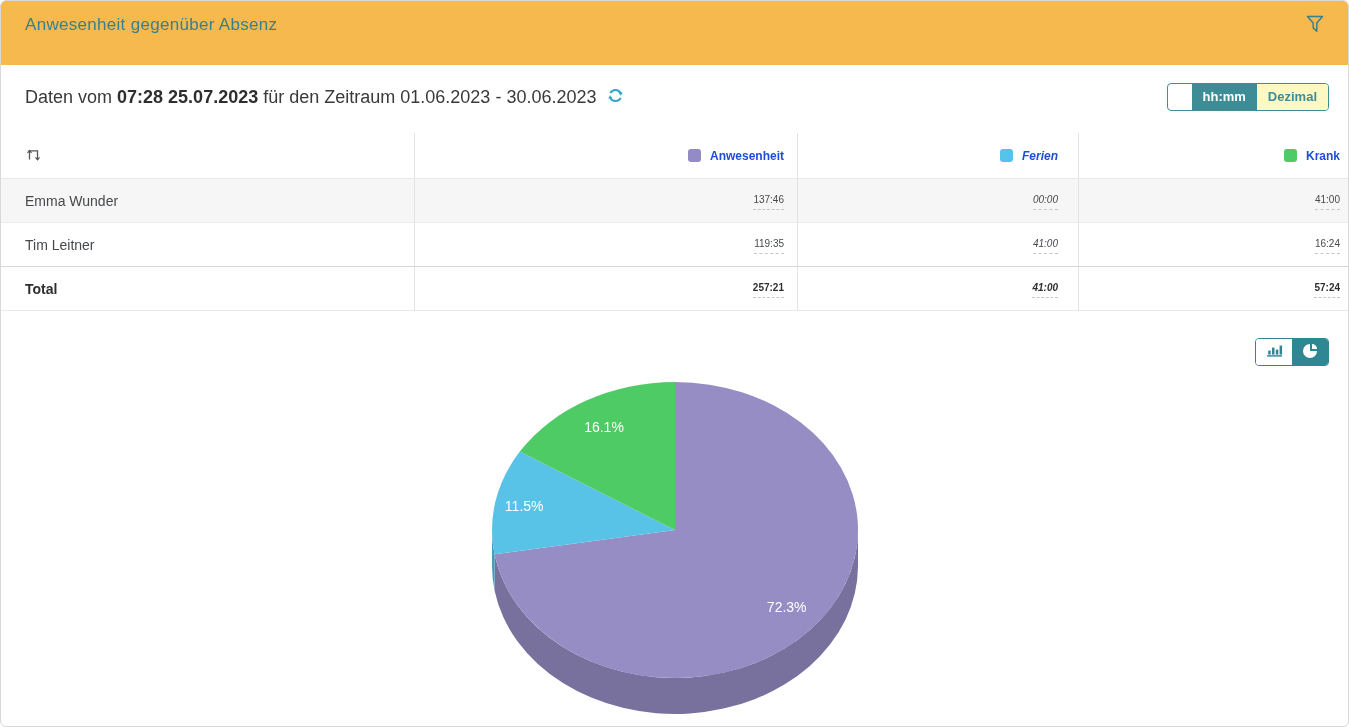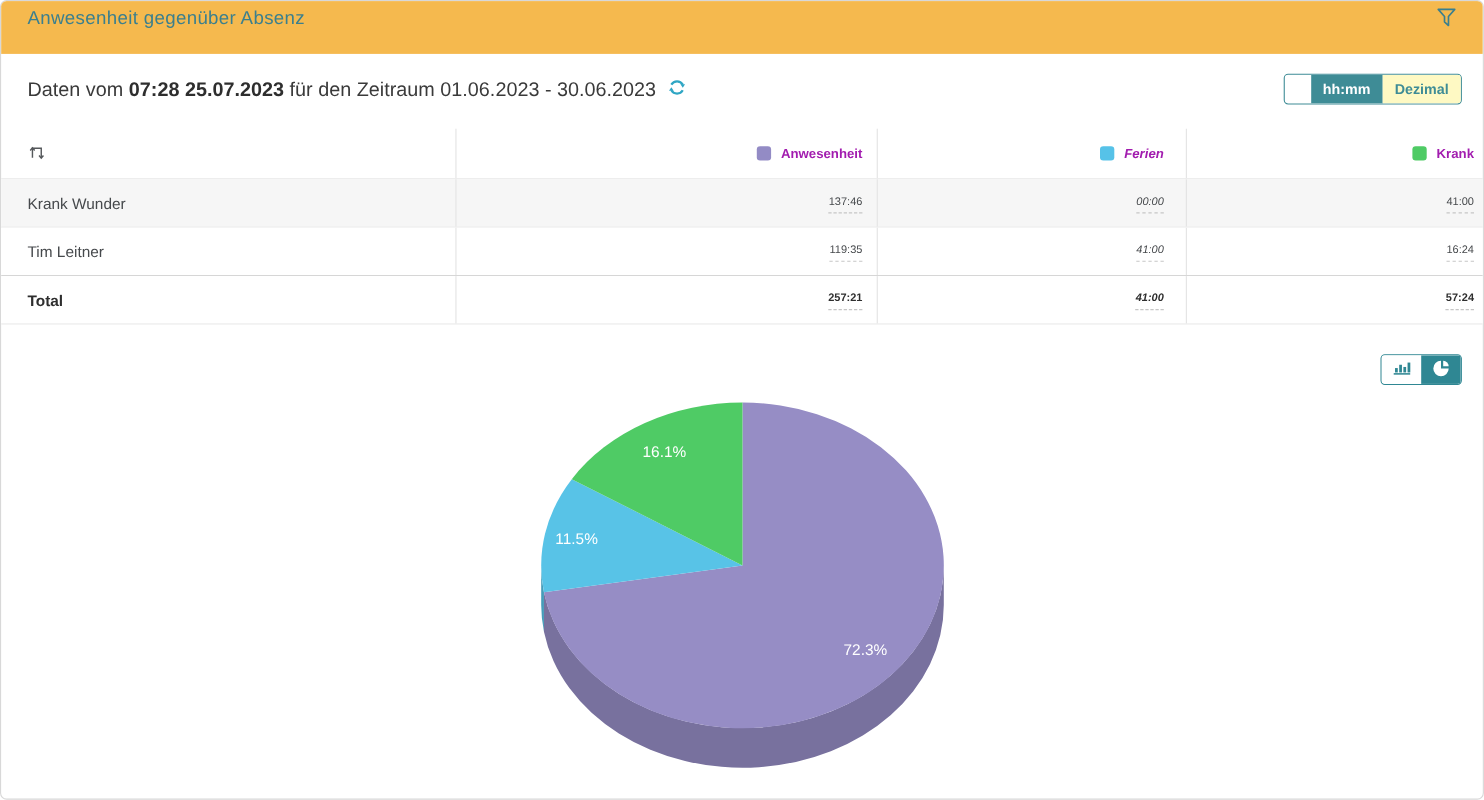--- a/index.html
+++ b/index.html
@@ -1,20 +1,20 @@
 <!DOCTYPE html>
 <html><head>
 <meta charset="utf-8">
 <style>
   * { box-sizing: border-box; margin: 0; padding: 0; }
   html,body { width:1349px; height:727px; background:#fff; font-family:"Liberation Sans",sans-serif; }
   .card { position:absolute; inset:0; background:#fff; border:1px solid #D8D8D8; border-radius:6px; overflow:hidden; }
 
   
-  .topbar { height:48px; background:#F5B94E; display:flex; align-items:center; justify-content:space-between; padding:0 20px 16px 24px; }
+  .topbar { height:64px; background:#F5B94E; display:flex; align-items:center; justify-content:space-between; padding:0 20px 16px 24px; }
   .title { color:#3A7F8E; font-size:17px; letter-spacing:.3px; }
   .filter-btn { width:26px; height:26px; display:flex; align-items:center; justify-content:center; cursor:pointer; background:transparent; border:none; }
 
   
   .infobar { display:flex; justify-content:space-between; align-items:center; padding:18px 19px 0 24px; }
   .info-left { font-size:18px; color:#3A3A3A; display:flex; align-items:center; gap:11px; }
   .info-left b { color:#2E2E2E; }
   .refresh-btn { background:none; border:none; cursor:pointer; display:flex; align-items:center; }
   .seg-toggle { display:flex; border:1px solid #3E8C96; border-radius:4px; overflow:hidden; font-size:13px; font-weight:bold; cursor:pointer; }
   .seg { padding:5px 11px; line-height:16px; }
@@ -23,21 +23,21 @@
 
   
   .tbl { margin-top:22px; }
   .trow { display:grid; grid-template-columns:414px 383px 281px 1fr; align-items:stretch; height:44px; }
   .trow.head { height:46px; border-bottom:1px solid #E9E9E9; }
   .c { display:flex; align-items:center; }
   .c1 { padding-left:24px; border-right:1px solid #E3E3E3; }
   .c2 { justify-content:flex-end; padding-right:13px; border-right:1px solid #E3E3E3; }
   .c3 { justify-content:flex-end; padding-right:20px; border-right:1px solid #E3E3E3;font-style:italic; }
   .c4 { justify-content:flex-end; padding-right:8px; }
-  .legend { display:flex; align-items:center; gap:9px; font-size:12px; font-weight:bold; color:#a21caf;justify-content:flex-end; }
+  .legend { display:flex; align-items:center; gap:9px; font-size:12px; font-weight:bold; color:#1d4ed8;justify-content:flex-end; }
   .sq { width:13px; height:13px; border-radius:3px; }
   .name { font-size:14px; color:#46494C; }
   .val { font-size:10px; color:#46494C; border-bottom:1px dashed #C6C6C6; padding-bottom:2px; line-height:15px; cursor:default; }
   .r1 { background:#F6F6F6; border-bottom:1px solid #ECECEC; }
   .r2 { background:#fff; border-bottom:1px solid #D6D6D6; }
   .rt { background:#fff; border-bottom:1px solid #E9E9E9; }
   .rt .name, .rt .val { font-weight:bold; color:#2E2E2E; }
   .corner-btn { background:none; border:none; cursor:pointer; display:flex; align-items:center; }
 
   
@@ -120,21 +120,21 @@
       <div class="c c4">
         <span class="legend">
           <span class="sq" style="background-color: rgb(79, 203, 101);"></span>
           <span>Krank</span>
         </span>
       </div>
     </div>
 
     <div class="trow r1">
       <div class="c c1">
-          <span class="name">Krank Wunder</span>
+          <span class="name">Emma Wunder</span>
         </div>
       <div class="c c2">
           <span class="val">137:46</span>
         </div>
       <div class="c c3">
           <span class="val">00:00</span>
         </div>
       <div class="c c4">
           <span class="val">41:00</span>
         </div>

